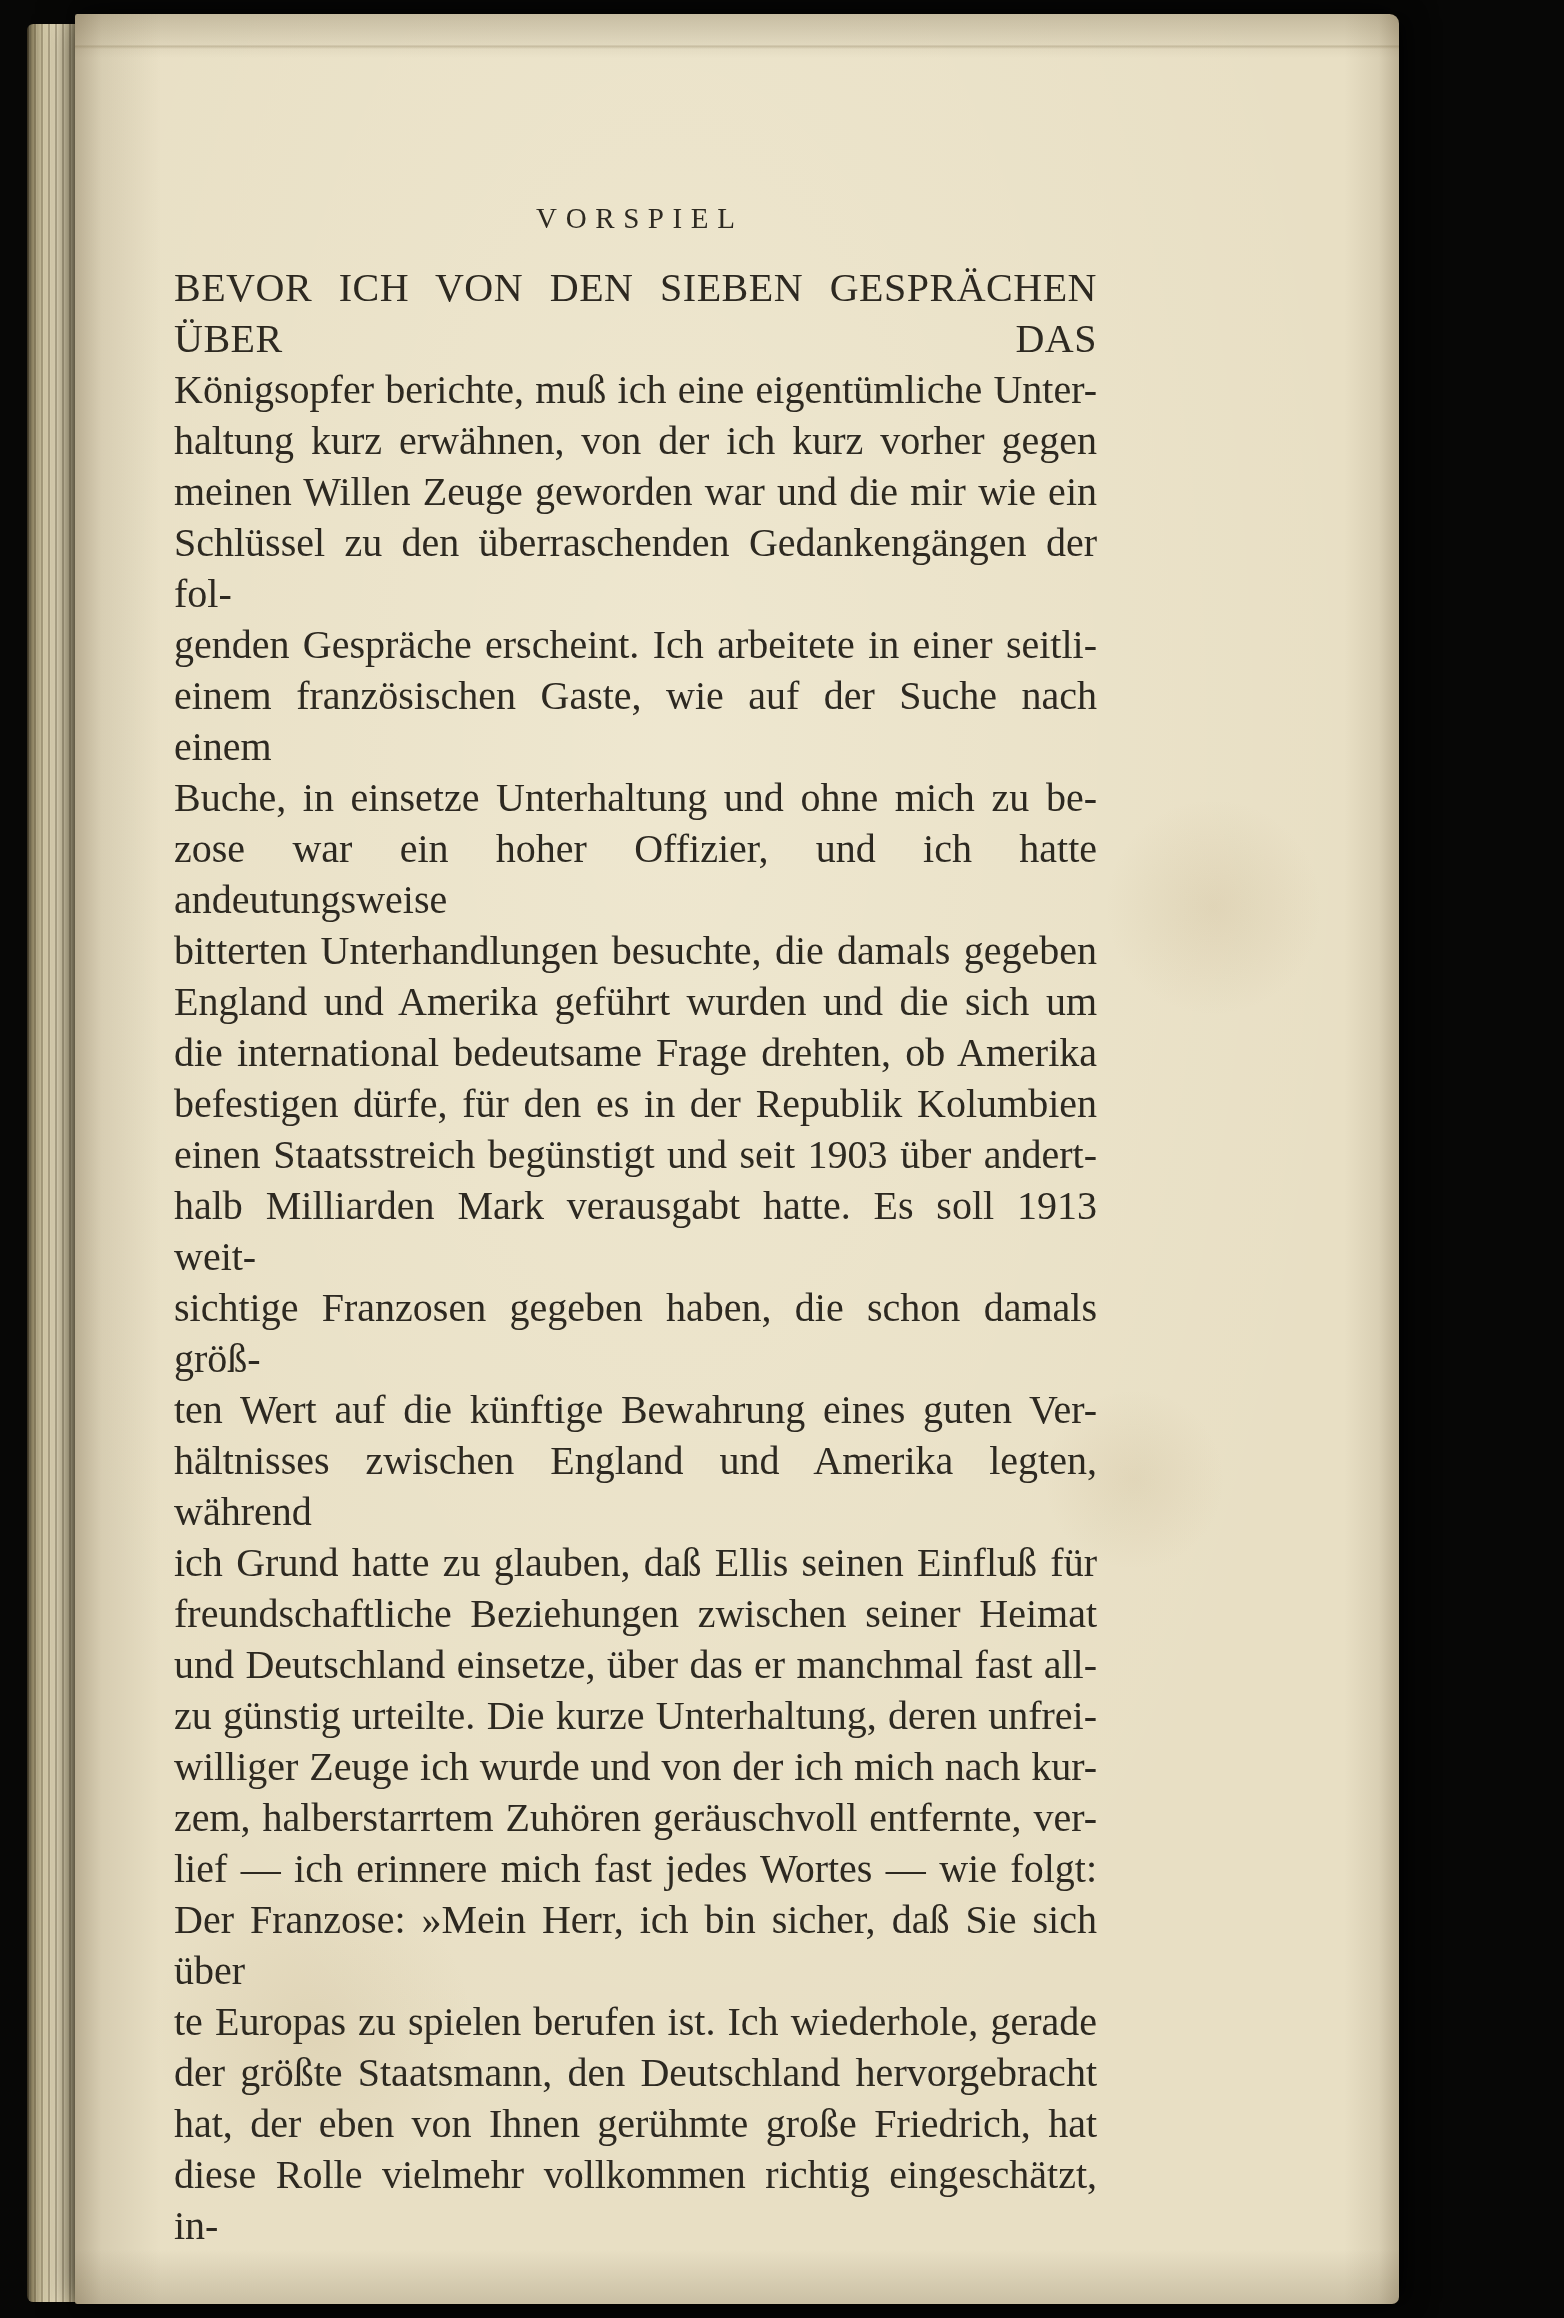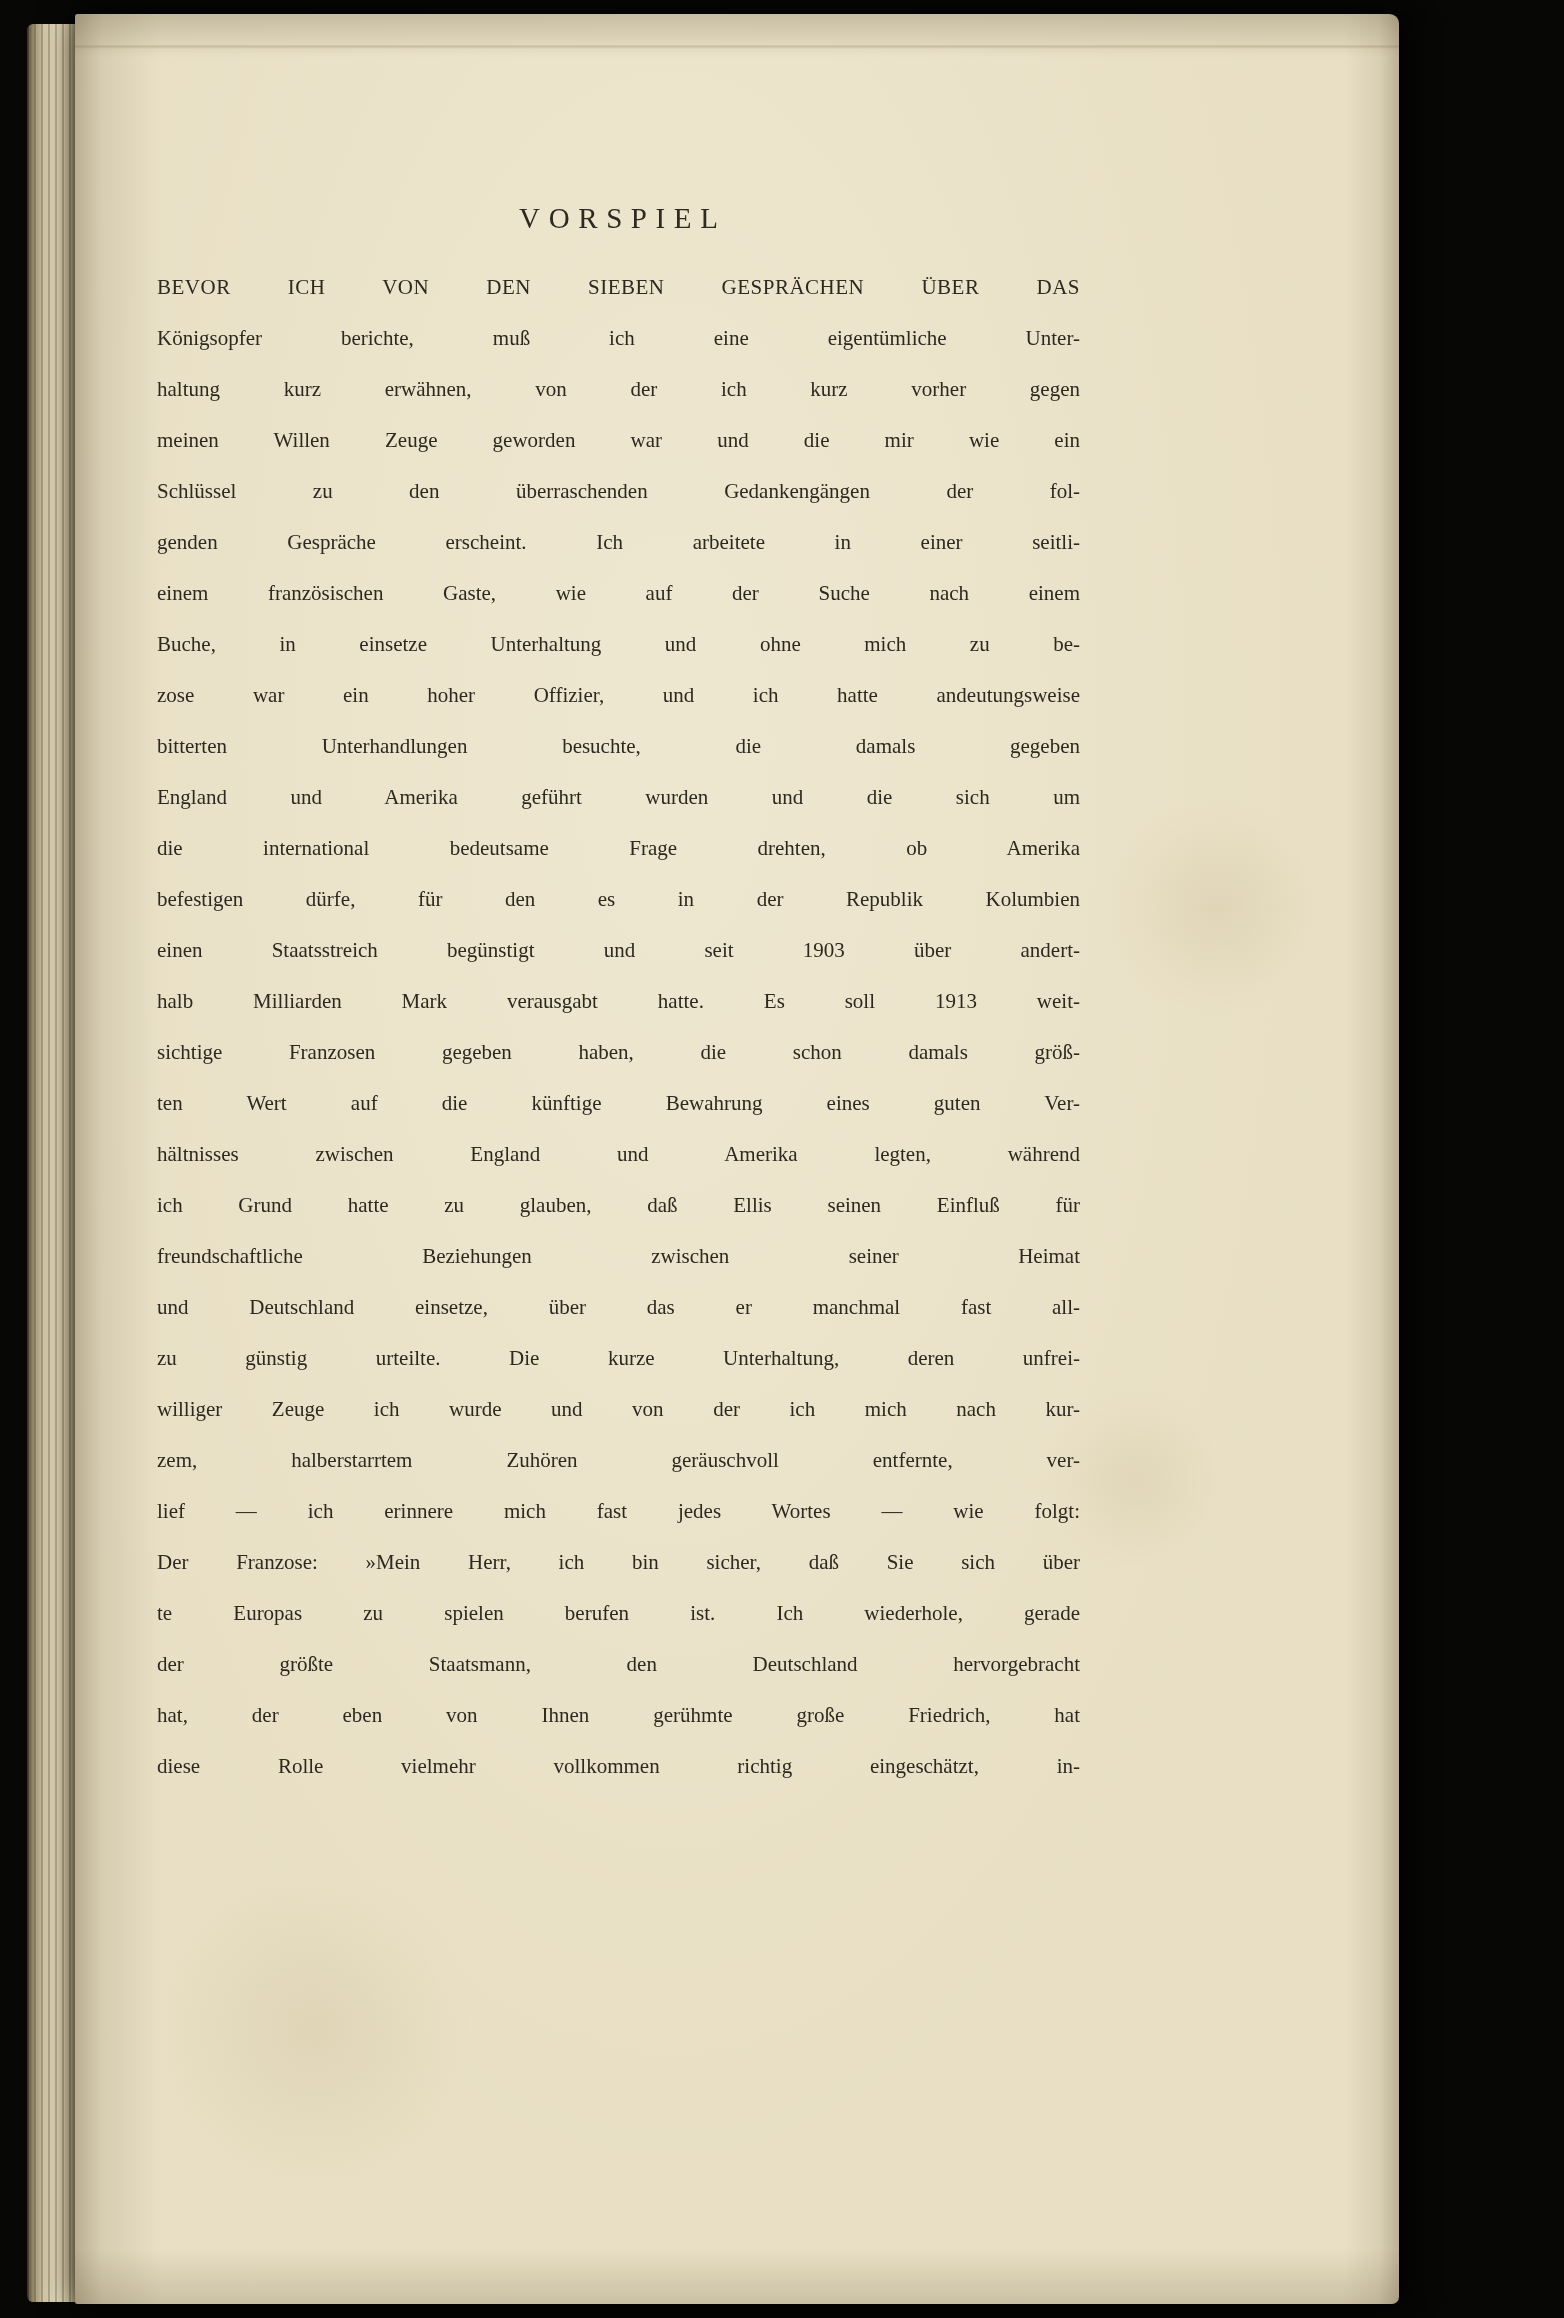--- a/index.html
+++ b/index.html
@@ -60,36 +60,36 @@
       radial-gradient(ellipse at 45% 32%, rgba(255,252,238,.28), rgba(255,252,238,0) 68%),
       
       radial-gradient(circle at 86% 39%, rgba(150,118,66,.12), rgba(150,118,66,0) 6%),
       radial-gradient(circle at 80% 64%, rgba(150,118,66,.10), rgba(150,118,66,0) 5%),
       radial-gradient(circle at 18% 88%, rgba(150,118,66,.10), rgba(150,118,66,0) 7%);
     background-color: #e8dfc4;
   }
 
   .text-block {
     position: absolute;
-    left: 82px;
+    left: 99px;
     top: 188px;
     width: 923px;
   }
 
   .heading {
     text-align: center;
     font-size: 29px;
     letter-spacing: 8.6px;
     color: #2e2a22;
     margin-bottom: 26.6px;
     text-indent: 8.6px; 
   }
 
   .line {
-    font-size: 21px;
+    font-size: 40px;
     line-height: 51px;
     color: #2d2921;
     text-align: justify;
     text-align-last: justify;
     white-space: normal;
   }
   .line:first-child {
     letter-spacing: 0.5px;
   }
 </style>

